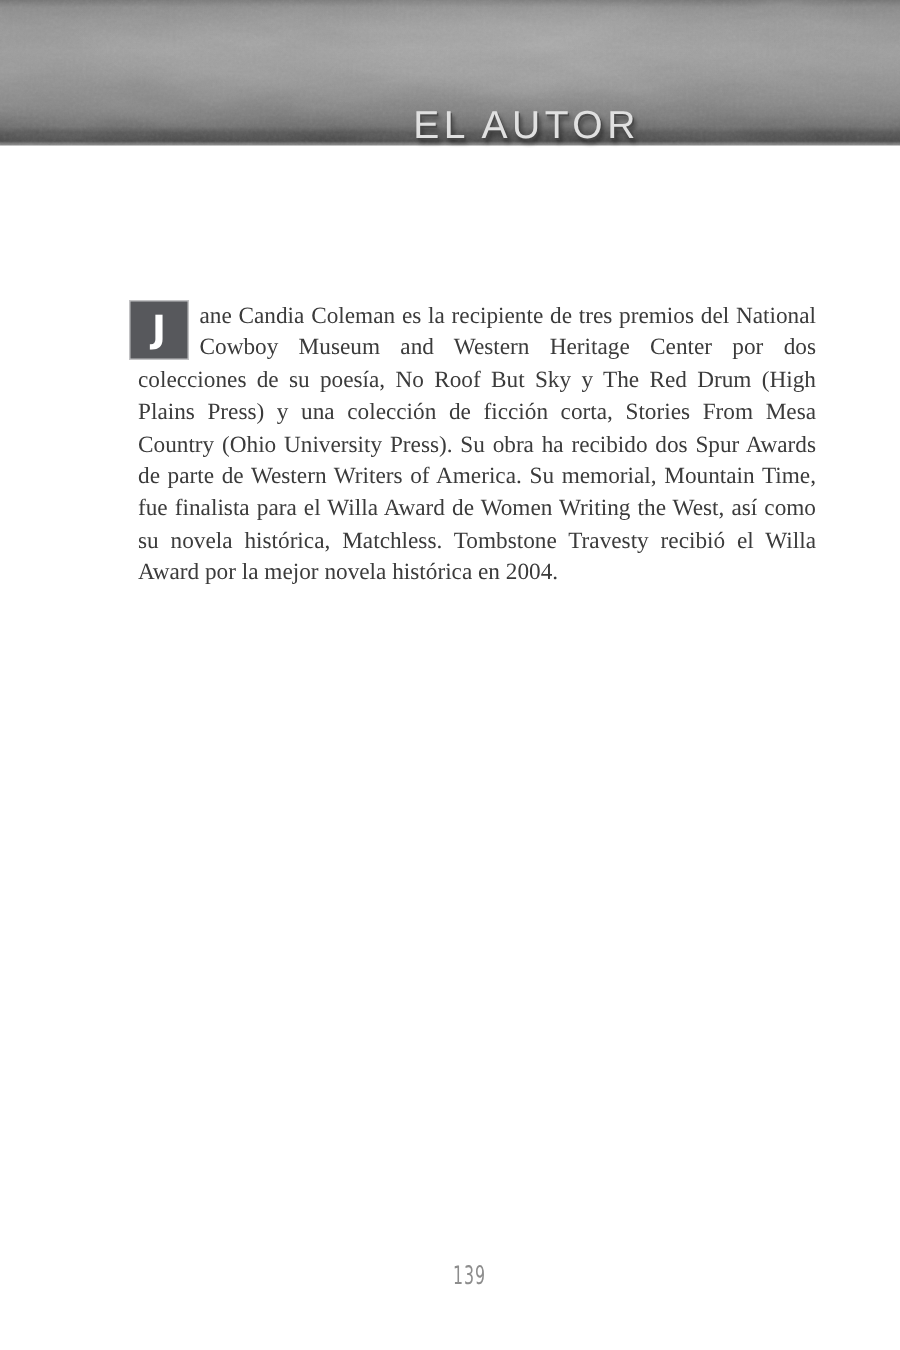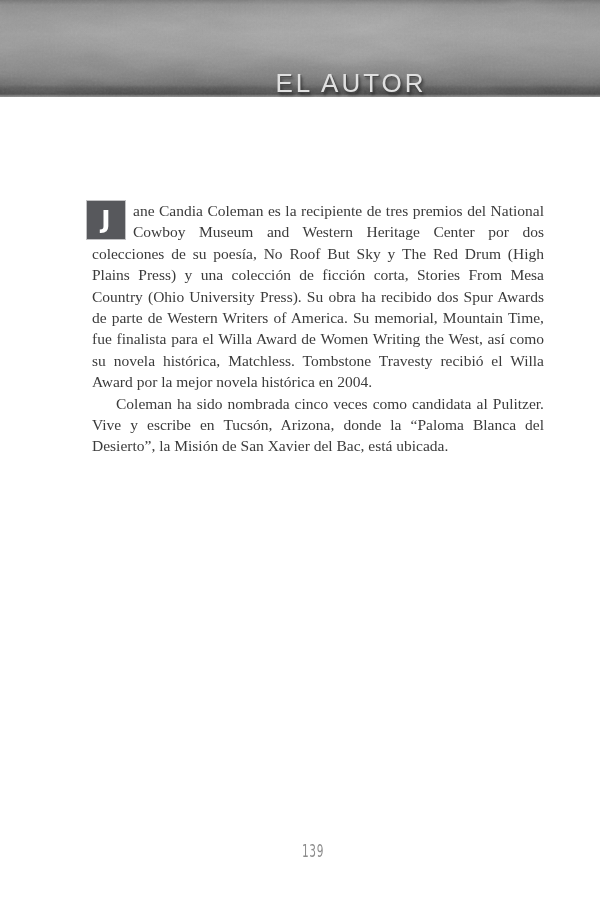--- a/index.html
+++ b/index.html
@@ -129,20 +129,19 @@
         <feColorMatrix type="saturate" values="0"></feColorMatrix>
       </filter>
       <rect width="600" height="97" filter="url(#mottle)" opacity="0.22"></rect>
       <rect width="600" height="97" filter="url(#fine)" opacity="0.10"></rect>
     </svg>
     <h1 class="banner-title">EL AUTOR</h1>
   </header>
 
   <main class="textblock">
     <p class="para"><span class="dropcap">J</span><span class="rm">ane Candia Coleman es la recipiente de tres premios del National Cowboy Museum and Western Heritage Center por dos colecciones de su poesía, </span><span class="it">No Roof But Sky</span><span class="rm"> y </span><span class="it">The Red Drum</span><span class="rm"> (High Plains Press) y una colección de ficción corta, </span><span class="it">Stories From Mesa Country</span><span class="rm"> (Ohio University Press). Su obra ha recibido dos Spur Awards de parte de Western Writers of America. Su memorial, </span><span class="it">Mountain Time,</span><span class="rm"> fue finalista para el Willa Award de Women Writing the West, así como su novela histórica, </span><span class="it">Matchless. Tombstone Travesty</span><span class="rm"> recibió el Willa Award por la mejor novela histórica en 2004.</span></p>
-    <p class="para indent"><span class="rm">Coleman ha sido nombrada cinco veces como candidata al Pulitzer. Vive y escribe en Tucsón, Arizona, donde la “Paloma Blanca del Desierto”, la Misión de San Xavier del Bac, está ubicada.</span></p>
   </main>
 
   <footer>
     <div class="pagenum">139</div>
   </footer>
 
 </div>
 
 </body></html>

